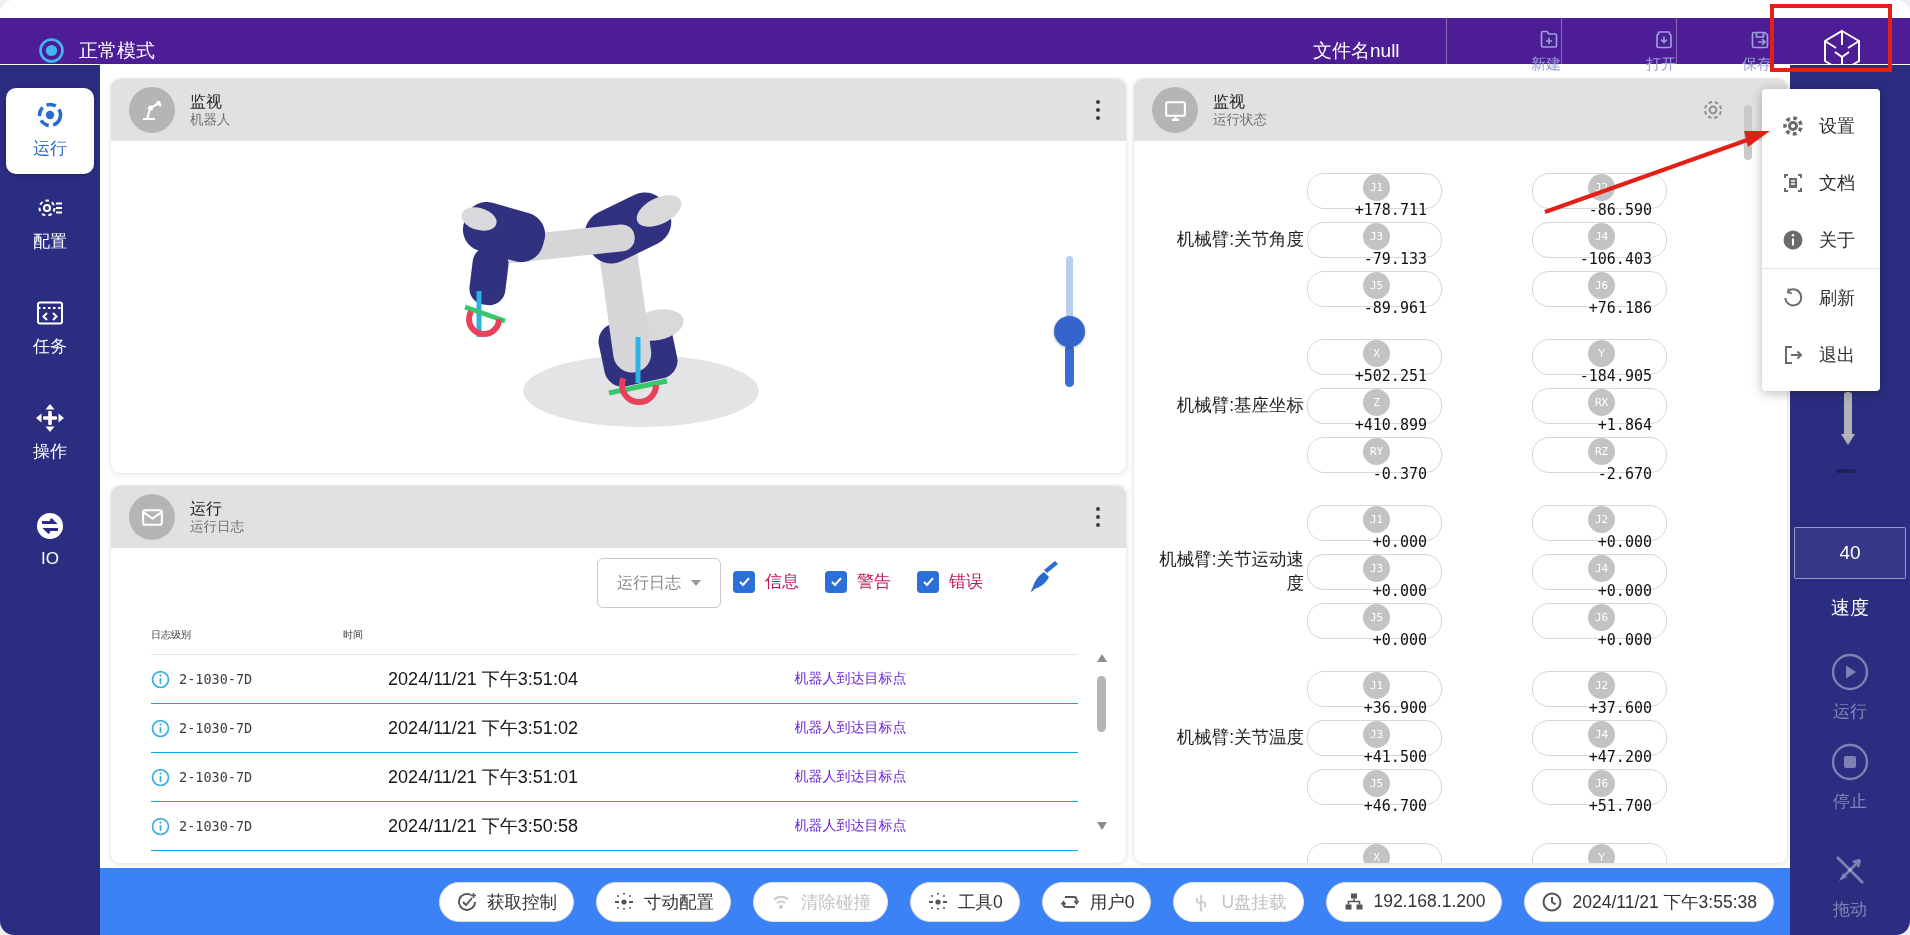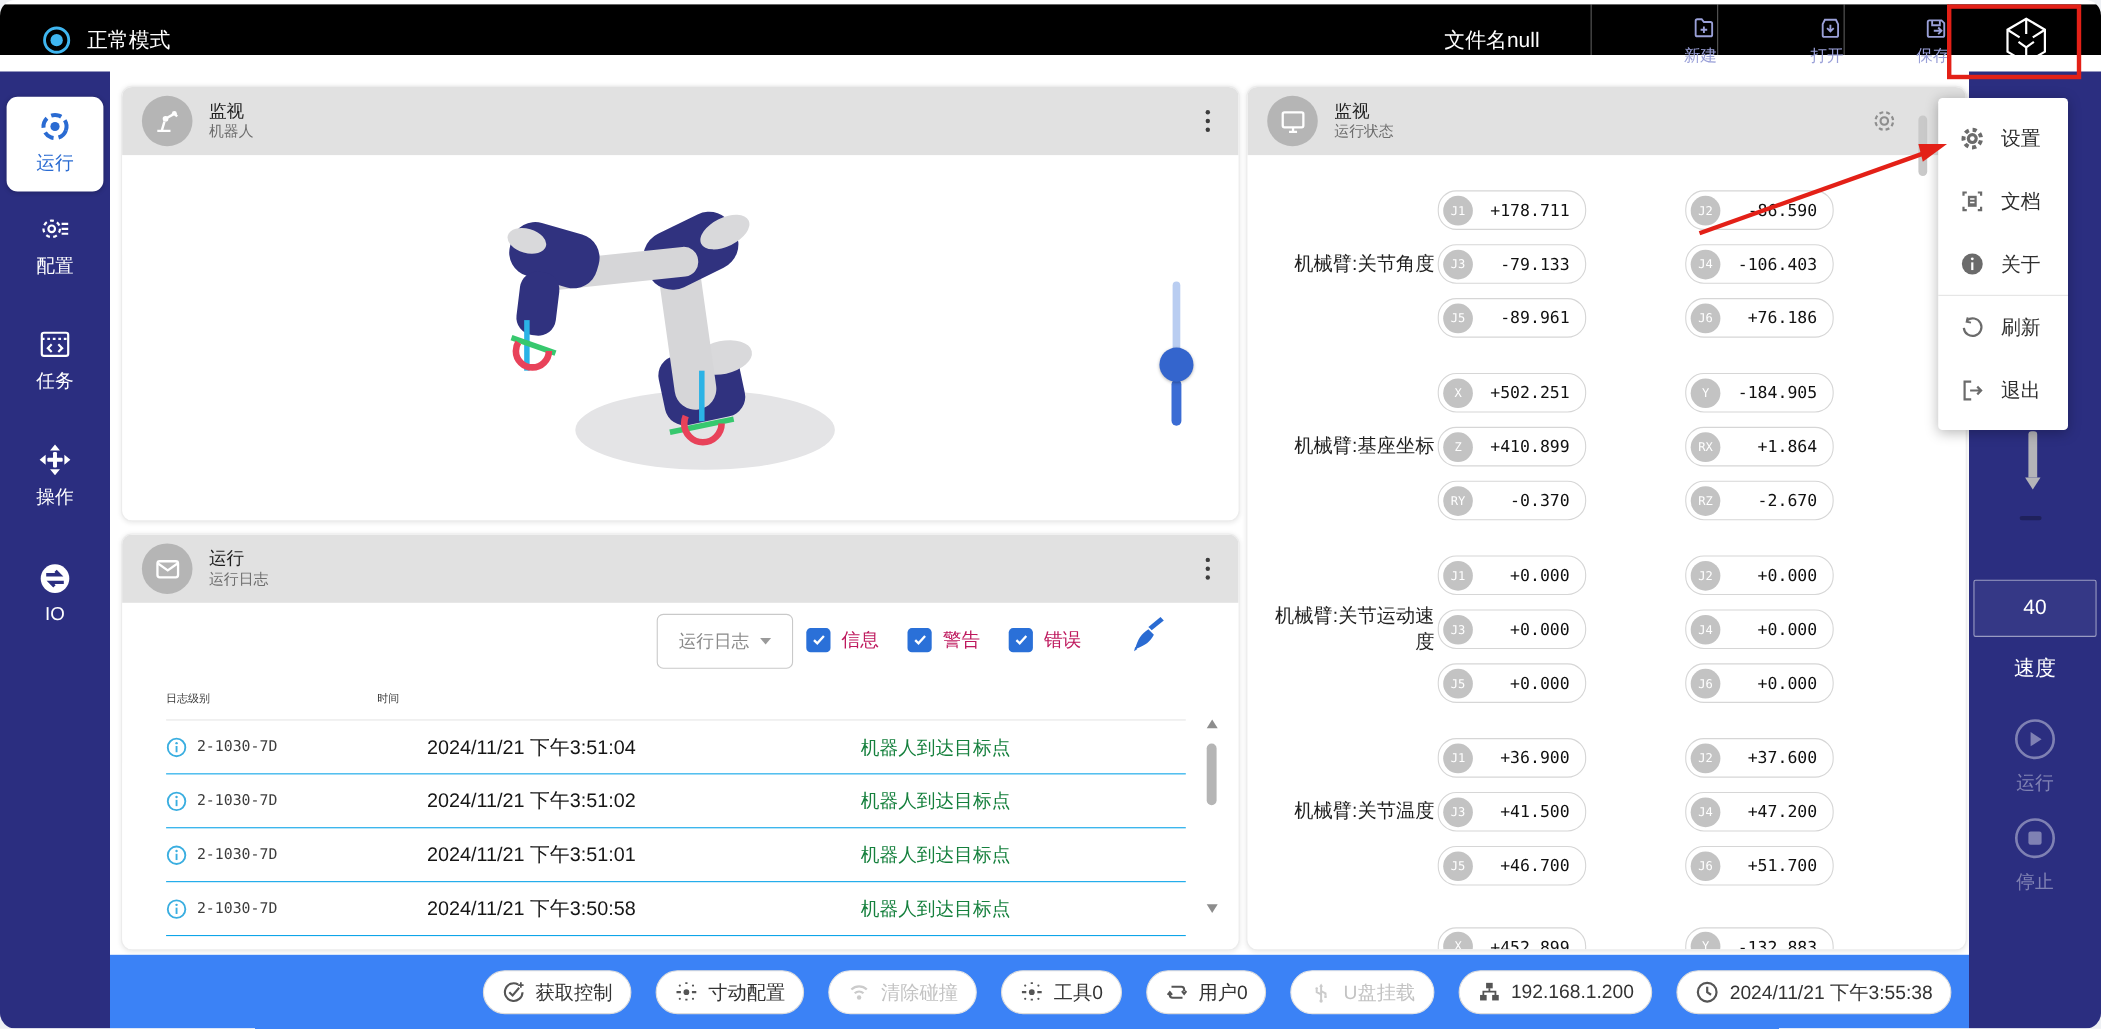--- a/index.html
+++ b/index.html
@@ -1,21 +1,21 @@
 <!DOCTYPE html>
 <html><head>
 <meta charset="utf-8">
 <style>
   html,body{margin:0;padding:0;background:#eef0f4;}
   .app{position:relative;width:1910px;height:935px;background:#ffffff;border-radius:14px;overflow:hidden;
        font-family:"Liberation Sans","DejaVu Sans",sans-serif;color:#222;}
   svg{display:block;}
 
   
-  .topbar{position:absolute;left:0;top:4px;width:100%;height:46px;background:#000000;}
+  .topbar{position:absolute;left:0;top:18px;width:100%;height:46px;background:#4c1d95;}
   .mode{position:absolute;left:38px;top:0;height:65px;display:flex;align-items:center;gap:14px;color:#fff;font-size:19px;}
   .file-label{position:absolute;left:1313px;top:0;height:65px;display:flex;align-items:center;color:#fff;font-size:19px;}
   .top-actions{position:absolute;left:1446px;top:0;height:65px;display:flex;}
   .top-btn{width:114px;height:65px;display:flex;flex-direction:column;align-items:flex-end;justify-content:center;gap:3px;
            border-left:1px solid rgba(255,255,255,0.35);color:#9aa0d8;font-size:15px;cursor:pointer;}
   .top-btn:nth-child(3){width:95px;}
   .logo-btn{position:absolute;left:1772px;top:0;width:138px;height:65px;display:flex;align-items:center;justify-content:center;
             border-left:1px solid rgba(255,255,255,0.35);color:#fff;}
 
   
@@ -50,34 +50,34 @@
   .cb-group{position:absolute;left:622px;top:84px;display:flex;gap:26px;}
   .cb{display:flex;align-items:center;gap:10px;font-size:17px;color:#be185d;cursor:pointer;}
   .cb-box{width:22px;height:22px;border-radius:4px;background:#2a70d8;display:flex;align-items:center;justify-content:center;}
   .broom{position:absolute;left:915px;top:74px;color:#2a6bd2;cursor:pointer;}
   .log-table{position:absolute;left:40px;right:48px;top:142px;}
   .log-hrow{display:grid;grid-template-columns:192px 280px 1fr;font-size:10px;color:#3a3a3a;padding-bottom:12px;border-bottom:1px solid #e6e6e6;}
   .log-row{display:grid;grid-template-columns:192px 280px 1fr;align-items:center;height:48px;border-bottom:1px solid #0ea5e9;cursor:default;text-align:center;}
   .lvl-cell{display:flex;align-items:center;gap:9px;}
   .lvl-code{font-family:"DejaVu Sans Mono",monospace;font-size:13.5px;color:#3d3d3d;}
   .log-time{font-size:18px;color:#161616;font-weight:500;}
-  .log-desc{font-size:17px;color:#15803d;}
+  .log-desc{font-size:14px;color:#6d28d9;}
   .log-scroll{position:absolute;right:18px;top:168px;width:12px;height:176px;}
   .sc-up,.sc-dn{position:absolute;left:1px;width:0;height:0;border-left:5px solid transparent;border-right:5px solid transparent;cursor:pointer;}
   .sc-up{top:0;border-bottom:8px solid #8d8d8d;}
   .sc-dn{bottom:0;border-top:8px solid #8d8d8d;}
   .sc-thumb{position:absolute;left:1px;top:22px;width:9px;height:56px;background:#b5b5b5;border-radius:5px;cursor:pointer;}
 
   
   .status-body{position:absolute;left:0;right:0;top:62px;bottom:0;padding:32px 0 0 25px;overflow:hidden;}
   .status-group{display:flex;align-items:center;margin-bottom:32px;}
   .group-label{width:145px;text-align:right;font-size:17.5px;color:#1f1f1f;line-height:1.35;flex:none;}
   .status-group.clip .group-label{transform:translateY(25px);}
   .pills{display:grid;grid-template-columns:135px 135px;column-gap:90px;row-gap:13px;margin-left:3px;}
-  .pill{height:34px;border:1px solid #d6d6d6;border-radius:17px;background:#fff;display:flex;align-items:center;padding-left:4px;}
+  .pill{height:34px;border:1px solid #d6d6d6;border-radius:17px;background:#fff;display:flex;align-items:center;padding-left:4px;flex-direction:column;}
   .pill-badge{width:27px;height:27px;border-radius:50%;background:#c3c3c3;color:#fff;font-family:"DejaVu Sans Mono",monospace;
               font-size:11px;display:flex;align-items:center;justify-content:center;flex:none;}
   .pill-value{margin-left:auto;padding-right:14px;font-family:"DejaVu Sans Mono",monospace;font-size:15px;color:#111;}
   .p3-scroll{position:absolute;left:610px;top:10px;width:8px;height:55px;background:#c9c9c9;border-radius:4px;}
 
   
   .menu{position:absolute;left:1762px;top:89px;width:118px;background:#fff;border-radius:4px;box-shadow:0 2px 12px rgba(0,0,0,.28);
         padding:8px 0;z-index:50;}
   .menu-item{height:57px;display:flex;align-items:center;padding-left:20px;gap:15px;font-size:18px;color:#2e2e2e;cursor:pointer;}
   .menu-item .mi{color:#6b6b6b;flex:none;}
@@ -625,20 +625,30 @@
     </div>
     <div class="side-btn" style="top:676px;">
       <span>
         <svg width="42" height="42" viewBox="0 0 42 42" fill="none" stroke="currentColor" stroke-width="2.4">
             <circle cx="21" cy="21" r="17"></circle>
             <rect x="15" y="15" width="12" height="12" rx="2" fill="currentColor" stroke="none"></rect>
           </svg>
       </span>
       <span>停止</span>
     </div>
+    <div class="side-btn" style="top:784px;">
+      <span>
+        <svg width="42" height="42" viewBox="0 0 42 42" fill="none" stroke="currentColor" stroke-width="2.6">
+            <path d="M31 11l-7 2m7-2l-2 7m2-7L16 26"></path>
+            <path d="M14 24l-4 8 8-4z" fill="currentColor" stroke="none"></path>
+            <path d="M8 8l26 26"></path>
+          </svg>
+      </span>
+      <span>拖动</span>
+    </div>
   </div>
 
   <div class="bottombar">
     <button class="pill-btn">
       <span class="bi">
         <svg width="22" height="22" viewBox="0 0 22 22" fill="none" stroke="currentColor" stroke-width="1.9">
             <path d="M19 11a8 8 0 1 1-4-7"></path>
             <path d="M7 11l3 3 6-7"></path>
             <path d="M17.5 2v5M15 4.5h5" stroke-width="1.6"></path>
           </svg>

